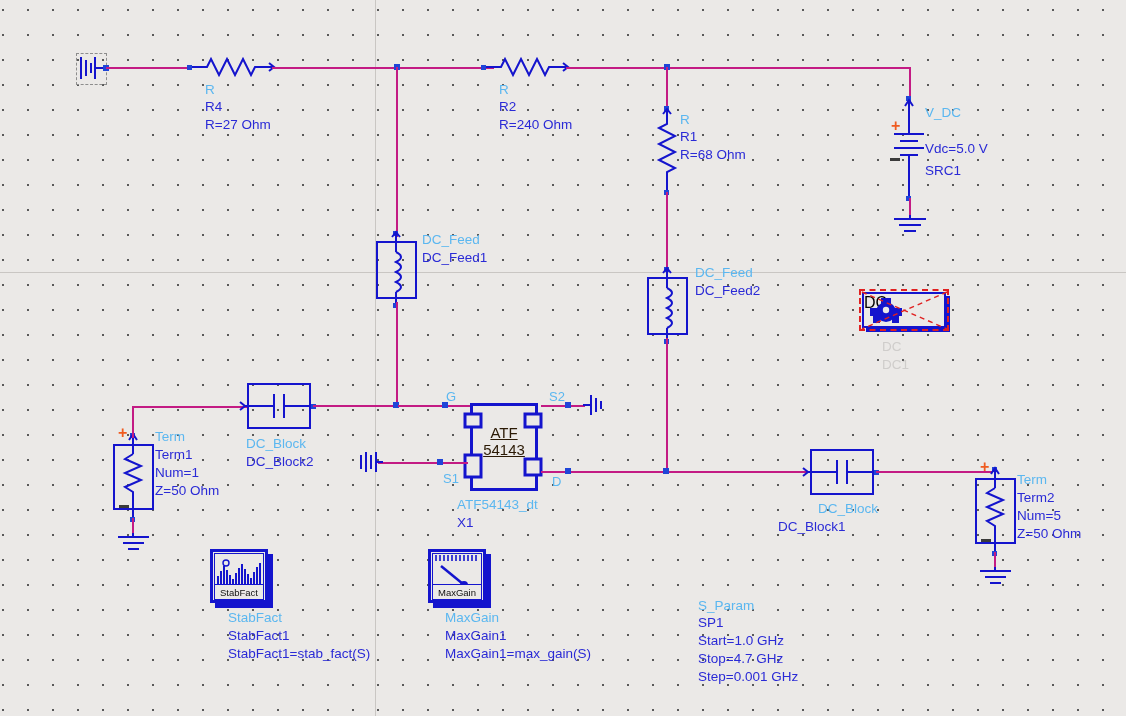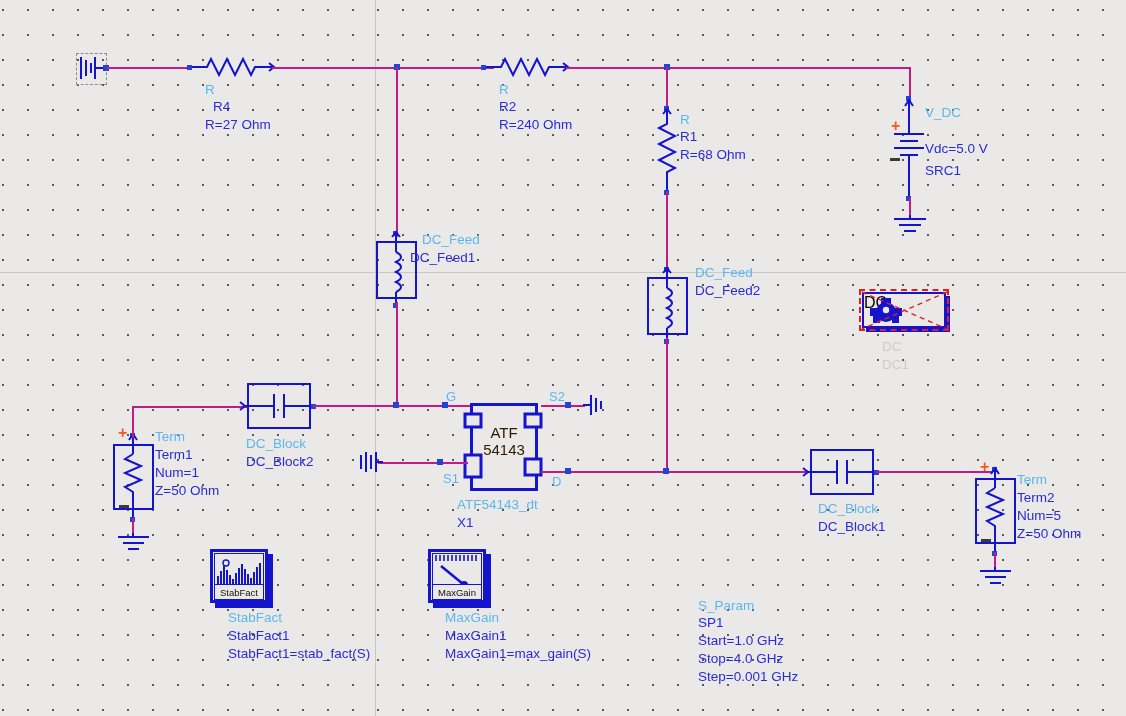--- a/index.html
+++ b/index.html
@@ -58,21 +58,21 @@
   .dcdis .body{position:absolute;left:0;top:0;right:0;bottom:0;background:#ebe9e7;border:2px solid #1414cd;box-sizing:border-box;}
   .dcdis .xmark{position:absolute;left:-2px;top:-2px;right:-2px;bottom:-2px;}
   .dcdis .dash{position:absolute;left:-3px;top:-3px;right:-3px;bottom:-3px;border:2px dashed #e02020;box-sizing:border-box;}
 
   .watermark{position:absolute;right:12px;bottom:14px;color:#b9b7b5;font-size:17px;letter-spacing:1px;}
 
   .plus{position:absolute;color:#ef5b20;font-size:16px;font-weight:bold;line-height:1;}
   .minus{position:absolute;color:#3a3a3a;font-size:16px;font-weight:bold;line-height:1;}
 
   .devbox{position:absolute;background:#ebe9e7;border:3px solid #1414cd;box-sizing:border-box;}
-  .devtext{position:absolute;color:#2b1a05;font-size:15px;line-height:18px;text-align:center;}
+  .devtext{position:absolute;color:#2b1a05;font-size:15px;line-height:18px;text-align:center;text-decoration:underline;}
 </style>
 </head>
 <body>
 
 <div id="canvas">
 
   <div class="vguide" style="left:375px;"></div>
   <div class="hguide" style="top:272px;"></div>
 
   <div class="selbox" style="left:76px;top:53px;width:29px;height:30px;"></div>
@@ -88,21 +88,21 @@
   <div class="w wh" style="left:106px;top:67px;width:85px;"></div>
 
   <svg style="left:189px;top:53px;" width="90" height="30">
     <path d="M0,14 L18,14 L22,6 L30,22 L38,6 L46,22 L54,6 L62,22 L66,14 L84,14" stroke="#1414cd" stroke-width="2" fill="none"></path>
     <rect x="-2" y="12" width="5" height="5" fill="#1f45d8"></rect>
     <path d="M80,10 L85,14 L80,18" stroke="#1414cd" stroke-width="2" fill="none"></path>
   </svg>
   <div class="w wh" style="left:272px;top:67px;width:222px;"></div>
 
   <div class="lbl t-type" style="left:205px;top:81px;">R</div>
-  <div class="lbl t-name" style="left:205px;top:98px;margin-left:8px;">R4</div>
+  <div class="lbl t-name" style="left:205px;top:98px;">R4</div>
   <div class="lbl t-val" style="left:205px;top:116px;">R=27 Ohm</div>
 
   <svg style="left:483px;top:53px;" width="90" height="30">
     <path d="M0,14 L18,14 L22,6 L30,22 L38,6 L46,22 L54,6 L62,22 L66,14 L84,14" stroke="#1414cd" stroke-width="2" fill="none"></path>
     <rect x="-2" y="12" width="5" height="5" fill="#1f45d8"></rect>
     <path d="M80,10 L85,14 L80,18" stroke="#1414cd" stroke-width="2" fill="none"></path>
   </svg>
   <div class="w wh" style="left:566px;top:67px;width:345px;"></div>
 
   <div class="lbl t-type" style="left:499px;top:81px;">R</div>
@@ -158,21 +158,21 @@
     <path d="M16,3 L20,-2 L24,3" stroke="#1414cd" stroke-width="2" fill="none"></path>
     <rect x="1" y="8" width="39" height="56" stroke="#1414cd" stroke-width="2" fill="none"></rect>
     <line x1="20" y1="-2" x2="20" y2="18" stroke="#1414cd" stroke-width="2"></line>
     <path d="M20,18 q10,5 0,10 q10,5 0,10 q10,5 0,10 q10,5 0,10" stroke="#1414cd" stroke-width="2" fill="none"></path>
     <line x1="20" y1="58" x2="20" y2="72" stroke="#1414cd" stroke-width="2"></line>
     <rect x="17" y="69" width="5" height="5" fill="#1f45d8"></rect>
   </svg>
   <div class="w wv" style="left:396px;top:302px;width:2px;height:104px;"></div>
 
   <div class="lbl t-type" style="left:422px;top:231px;">DC_Feed</div>
-  <div class="lbl t-name" style="left:410px;top:249px;">DC_Feed1</div>
+  <div class="lbl t-name" style="left:422px;top:249px;">DC_Feed1</div>
 
   <svg style="left:647px;top:270px;" width="42" height="72">
     <rect x="17" y="-3" width="5" height="5" fill="#1f45d8"></rect>
     <path d="M16,3 L20,-2 L24,3" stroke="#1414cd" stroke-width="2" fill="none"></path>
     <rect x="1" y="8" width="39" height="56" stroke="#1414cd" stroke-width="2" fill="none"></rect>
     <line x1="20" y1="-2" x2="20" y2="18" stroke="#1414cd" stroke-width="2"></line>
     <path d="M20,18 q10,5 0,10 q10,5 0,10 q10,5 0,10 q10,5 0,10" stroke="#1414cd" stroke-width="2" fill="none"></path>
     <line x1="20" y1="58" x2="20" y2="72" stroke="#1414cd" stroke-width="2"></line>
     <rect x="17" y="69" width="5" height="5" fill="#1f45d8"></rect>
   </svg>
@@ -297,21 +297,21 @@
     <line x1="-2" y1="24" x2="28" y2="24" stroke="#1414cd" stroke-width="2"></line>
     <line x1="28" y1="12" x2="28" y2="36" stroke="#1414cd" stroke-width="2"></line>
     <line x1="38" y1="12" x2="38" y2="36" stroke="#1414cd" stroke-width="2"></line>
     <line x1="38" y1="24" x2="68" y2="24" stroke="#1414cd" stroke-width="2"></line>
     <path d="M-6,20 L-1,24 L-6,28" stroke="#1414cd" stroke-width="2" fill="none"></path>
     <rect x="65" y="22" width="5" height="5" fill="#1f45d8"></rect>
   </svg>
   <div class="w wh" style="left:876px;top:471px;width:116px;"></div>
 
   <div class="lbl t-type" style="left:818px;top:500px;">DC_Block</div>
-  <div class="lbl t-name" style="left:818px;top:518px;">DC_Block1</div>
+  <div class="lbl t-name" style="left:778px;top:518px;">DC_Block1</div>
 
   <svg style="left:975px;top:470px;" width="42" height="86">
     <rect x="17" y="-3" width="5" height="5" fill="#1f45d8"></rect>
     <path d="M16,4 L20,-2 L24,4" stroke="#1414cd" stroke-width="2" fill="none"></path>
     <rect x="1" y="9" width="39" height="64" stroke="#1414cd" stroke-width="2" fill="none"></rect>
     <line x1="20" y1="-2" x2="20" y2="18" stroke="#1414cd" stroke-width="2"></line>
     <path d="M20,18 L12,23 L28,30 L12,37 L28,44 L12,51 L20,56 L20,84" stroke="#1414cd" stroke-width="2" fill="none"></path>
     <rect x="17" y="81" width="5" height="5" fill="#1f45d8"></rect>
   </svg>
   <div class="plus" style="left:980px;top:459px;">+</div>
@@ -385,17 +385,17 @@
     </div>
     <div class="mtitle">MaxGain</div>
   </div>
   <div class="lbl t-type" style="left:445px;top:609px;">MaxGain</div>
   <div class="lbl t-name" style="left:445px;top:627px;">MaxGain1</div>
   <div class="lbl t-val" style="left:445px;top:645px;">MaxGain1=max_gain(S)</div>
 
   <div class="lbl t-type" style="left:698px;top:597px;">S_Param</div>
   <div class="lbl t-name" style="left:698px;top:614px;">SP1</div>
   <div class="lbl t-val" style="left:698px;top:632px;">Start=1.0 GHz</div>
-  <div class="lbl t-val" style="left:698px;top:650px;">Stop=4.0 GHz</div>
+  <div class="lbl t-val" style="left:698px;top:650px;">Stop=4.7 GHz</div>
   <div class="lbl t-val" style="left:698px;top:668px;">Step=0.001 GHz</div>
 
 
 </div>
 
 </body></html>

